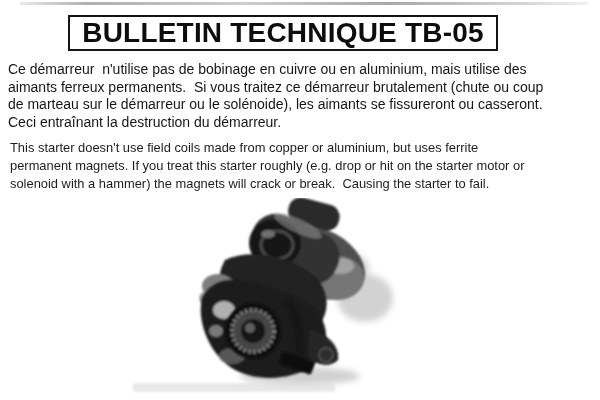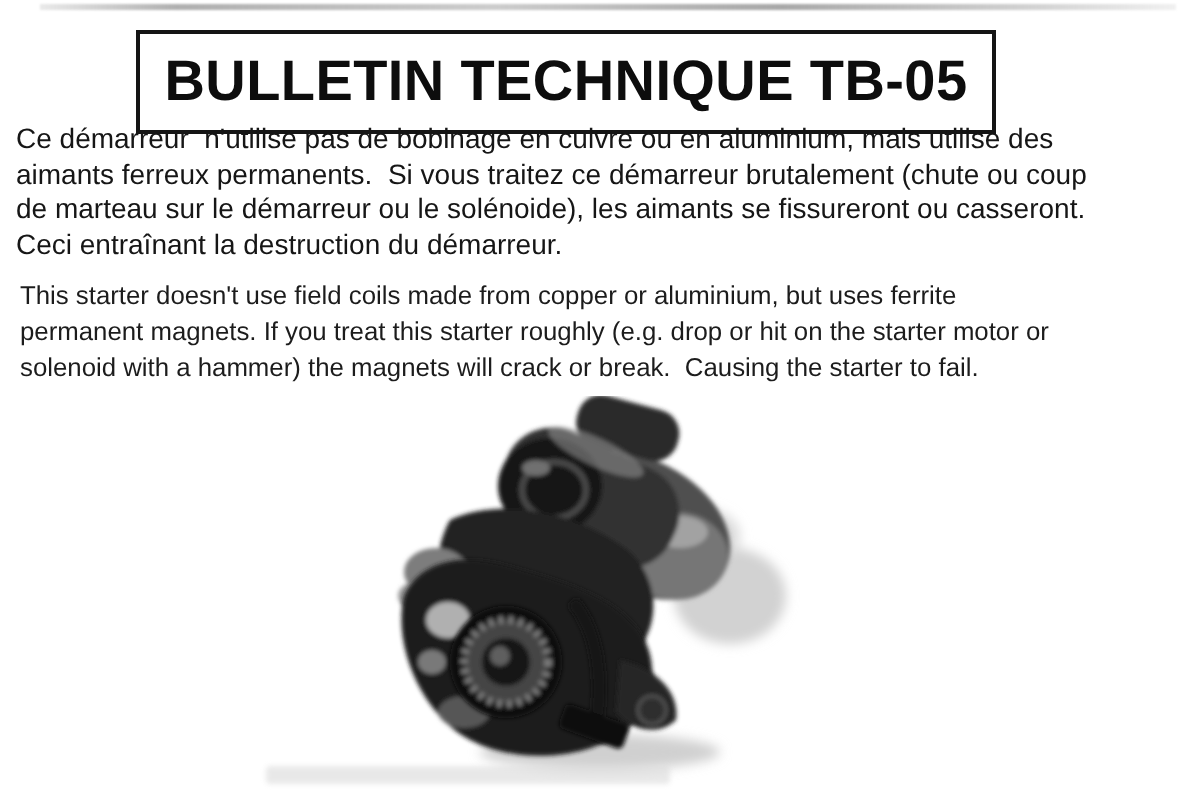--- a/index.html
+++ b/index.html
@@ -24,23 +24,23 @@
   }
 
   
   .artifact-bottom {
     position: absolute; left: 133px; top: 383px; width: 202px; height: 9px;
     background: #d7d7d7; opacity: .55; filter: blur(1.2px);
     border-radius: 2px;
   }
 
   .title-box {
-    position: absolute; left: 68px; top: 15px; width: 430px; height: 52px;
+    position: absolute; left: 68px; top: 15px; width: 430px; height: 36px;
     border: 2px solid #151515;
-    display: flex; align-items: center; justify-content: center;
+    display: flex; align-items: flex-start; justify-content: center;
     background: #ffffff;
   }
   .title-text {
     font-size: 28px; font-weight: bold; letter-spacing: .2px;
     color: #0d0d0d; white-space: pre;
     transform: scaleY(1.02);
   }
 
   .para { position: absolute; left: 8px; width: 588px; }
   .para .tline { white-space: pre; }

